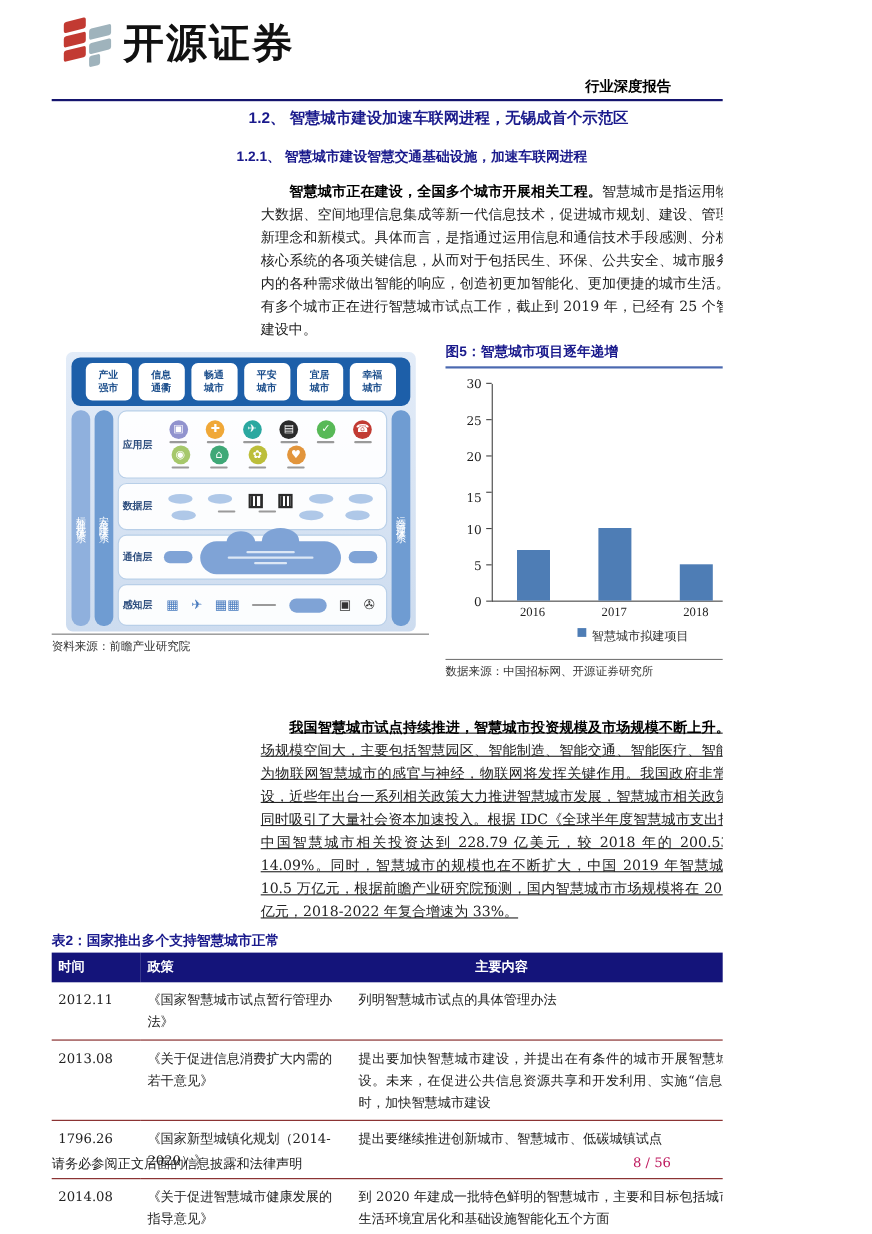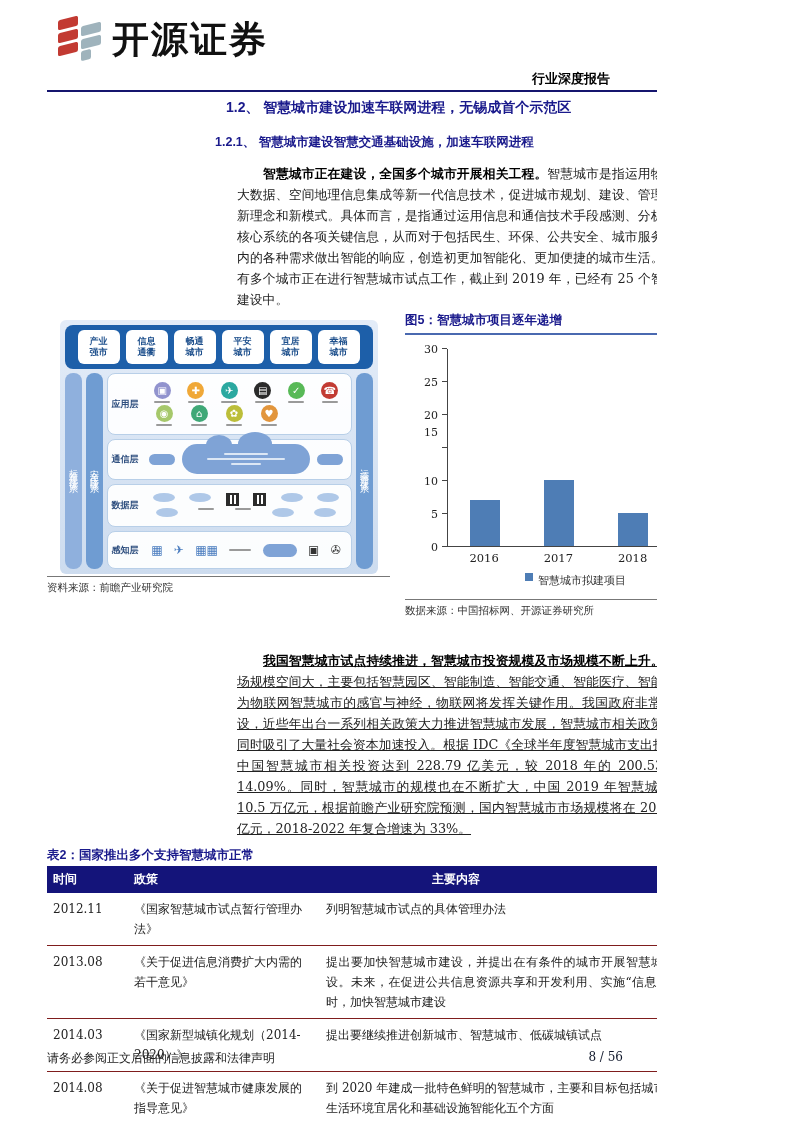--- a/index.html
+++ b/index.html
@@ -62,37 +62,37 @@
   .sense-dark { color:#333; }
 
   
   .chart { padding:6px 2px 0 2px; }
   .plot-wrap { display:flex; }
   .ylabels { width:40px; position:relative; height:198px; flex:none; }
   .ylab { position:absolute; right:9px; font-size:11px; color:#222; }
   .ytick { position:absolute; right:0; width:5px; height:1.5px; background:#444; }
   .plot { flex:1; height:198px; border-left:1.5px solid #444; border-bottom:1.5px solid #444; display:flex; align-items:flex-end; justify-content:space-around; }
   .bar { width:30px; background:#4e7db5; }
-  .xlabels { display:flex; justify-content:space-around; margin-left:40px; font-size:11.5px; color:#222; padding-top:4px; }
+  .xlabels { display:flex; justify-content:space-around; margin-left:40px; font-size:11.5px; color:#222; padding-top:4px;font-family:Liberation Serif, serif; }
   .legend { display:flex; align-items:flex-start; justify-content:center; gap:5px; margin-top:8px; }
   .legend-sq { width:8px; height:8px; background:#4e7db5; }
   .legend-txt { font-size:11px; color:#333; }
 
   
   .tbl-title { position:absolute; top:847px; left:47px; font-family:"Liberation Sans", sans-serif; font-weight:bold; font-size:12.5px; color:#1a1a8c; }
   .tbl { position:absolute; top:866px; left:47px; width:699px; border-collapse:collapse; border-bottom:2.5px solid #3a3a3a; }
   .tbl thead th { background:#14147a; color:#fff; font-family:"Liberation Sans", sans-serif; font-weight:bold; font-size:12px; text-align:left; padding:5px 6px; }
   .tbl th.c1 { width:81px; } .tbl th.c2 { width:192px; } .tbl th.c3 { padding-left:112px; }
   .tbl tbody td { font-size:12px; line-height:20px; padding:6px 8px 6px 6px; vertical-align:top; border-top:1px solid #7f1d1d; color:#222; }
   .tbl tbody tr:first-child td { border-top:none; }
   .tbl td.c3 { text-align:justify; }
 
   
   .footer-disc { position:absolute; top:1050px; left:47px; font-size:12px; color:#222; }
-  .footer-page { position:absolute; top:1050px; right:34px; font-size:12px; color:#0f172a; }
+  .footer-page { position:absolute; top:1050px; right:47px; font-size:12px; color:#be185d; }
 </style>
 </head>
 <body>
 
 <div class="page">
 
   <div class="logo">
     <div class="logo-mark">
       <div class="stripe s-red" style="top:4px"></div>
       <div class="stripe s-red" style="top:17px"></div>
@@ -170,54 +170,54 @@
                       <span class="c" style="background: rgb(188, 190, 58);">✿</span>
                       <span class="smudge"></span>
                     </span>
                     <span class="app-ic">
                       <span class="c" style="background: rgb(226, 149, 60);">♥</span>
                       <span class="smudge"></span>
                     </span>
                   </div>
               </div>
             </div>
+            <div class="panel" style="flex:1.4">
+              <div class="panel-label">数据层</div>
+              <div class="panel-icons">
+                <div class="icon-row">
+                  <span class="db"></span>
+                  <span class="db"></span>
+                  <span class="bars-sq"></span>
+                  <span class="bars-sq"></span>
+                  <span class="db"></span>
+                  <span class="db"></span>
+                </div>
+                <div class="icon-row">
+                  <span class="db"></span>
+                  <span class="smudge"></span>
+                  <span class="smudge"></span>
+                  <span class="db"></span>
+                  <span class="db"></span>
+                </div>
+              </div>
+            </div>
             <div class="panel" style="flex:1.3">
               <div class="panel-label">通信层</div>
               <div class="panel-icons">
                 <div class="icon-row" style="align-items:center;">
                   <span class="minicloud"></span>
                   <span class="cloud">
                     <span class="smudge" style="width:44px"></span>
                     <span class="smudge" style="width:78px"></span>
                     <span class="smudge" style="width:30px"></span>
                   </span>
                   <span class="minicloud"></span>
                 </div>
               </div>
             </div>
-            <div class="panel" style="flex:1.4">
-              <div class="panel-label">数据层</div>
-              <div class="panel-icons">
-                <div class="icon-row">
-                  <span class="db"></span>
-                  <span class="db"></span>
-                  <span class="bars-sq"></span>
-                  <span class="bars-sq"></span>
-                  <span class="db"></span>
-                  <span class="db"></span>
-                </div>
-                <div class="icon-row">
-                  <span class="db"></span>
-                  <span class="smudge"></span>
-                  <span class="smudge"></span>
-                  <span class="db"></span>
-                  <span class="db"></span>
-                </div>
-              </div>
-            </div>
             <div class="panel" style="flex:1.2">
               <div class="panel-label">感知层</div>
               <div class="panel-icons">
                 <div class="icon-row" style="align-items:center;">
                   <span class="sense-glyph">▦</span>
                   <span class="sense-glyph">✈</span>
                   <span class="sense-glyph">▦▦</span>
                   <span class="smudge" style="width:22px"></span>
                   <span class="minicloud" style="width:34px;height:13px"></span>
                   <span class="sense-glyph sense-dark">▣</span>
@@ -240,21 +240,21 @@
     <div class="fig-body">
       <div class="chart">
         <div class="plot-wrap">
           <div class="ylabels" id="ylabels">
               <div class="ylab" style="bottom: -7px;">0</div>
               <div class="ytick" style="bottom: 0px;"></div>
               <div class="ylab" style="bottom: 26px;">5</div>
               <div class="ytick" style="bottom: 33px;"></div>
               <div class="ylab" style="bottom: 59px;">10</div>
               <div class="ytick" style="bottom: 66px;"></div>
-              <div class="ylab" style="bottom: 108px;">15</div>
+              <div class="ylab" style="bottom: 88px;">15</div>
               <div class="ytick" style="bottom: 99px;"></div>
               <div class="ylab" style="bottom: 125px;">20</div>
               <div class="ytick" style="bottom: 132px;"></div>
               <div class="ylab" style="bottom: 158px;">25</div>
               <div class="ytick" style="bottom: 165px;"></div>
               <div class="ylab" style="bottom: 191px;">30</div>
               <div class="ytick" style="bottom: 198px;"></div>
             </div>
           <div class="plot" id="plot">
               <div class="bar" style="height: 23.3333%; background: rgb(78, 125, 181);"></div>
@@ -298,21 +298,21 @@
           <td class="c1">2012.11</td>
           <td class="c2">《国家智慧城市试点暂行管理办法》</td>
           <td class="c3">列明智慧城市试点的具体管理办法</td>
         </tr>
         <tr>
           <td class="c1">2013.08</td>
           <td class="c2">《关于促进信息消费扩大内需的若干意见》</td>
           <td class="c3">提出要加快智慧城市建设，并提出在有条件的城市开展智慧城市试点示范建设。未来，在促进公共信息资源共享和开发利用、实施“信息惠民”工程的同时，加快智慧城市建设</td>
         </tr>
         <tr>
-          <td class="c1">2014.03</td>
+          <td class="c1">1796.26</td>
           <td class="c2">《国家新型城镇化规划（2014-2020）》</td>
           <td class="c3">提出要继续推进创新城市、智慧城市、低碳城镇试点</td>
         </tr>
         <tr>
           <td class="c1">2014.08</td>
           <td class="c2">《关于促进智慧城市健康发展的指导意见》</td>
           <td class="c3">到 2020 年建成一批特色鲜明的智慧城市，主要和目标包括城市管理精细化、生活环境宜居化和基础设施智能化五个方面</td>
         </tr>
       </tbody>
   </table>

